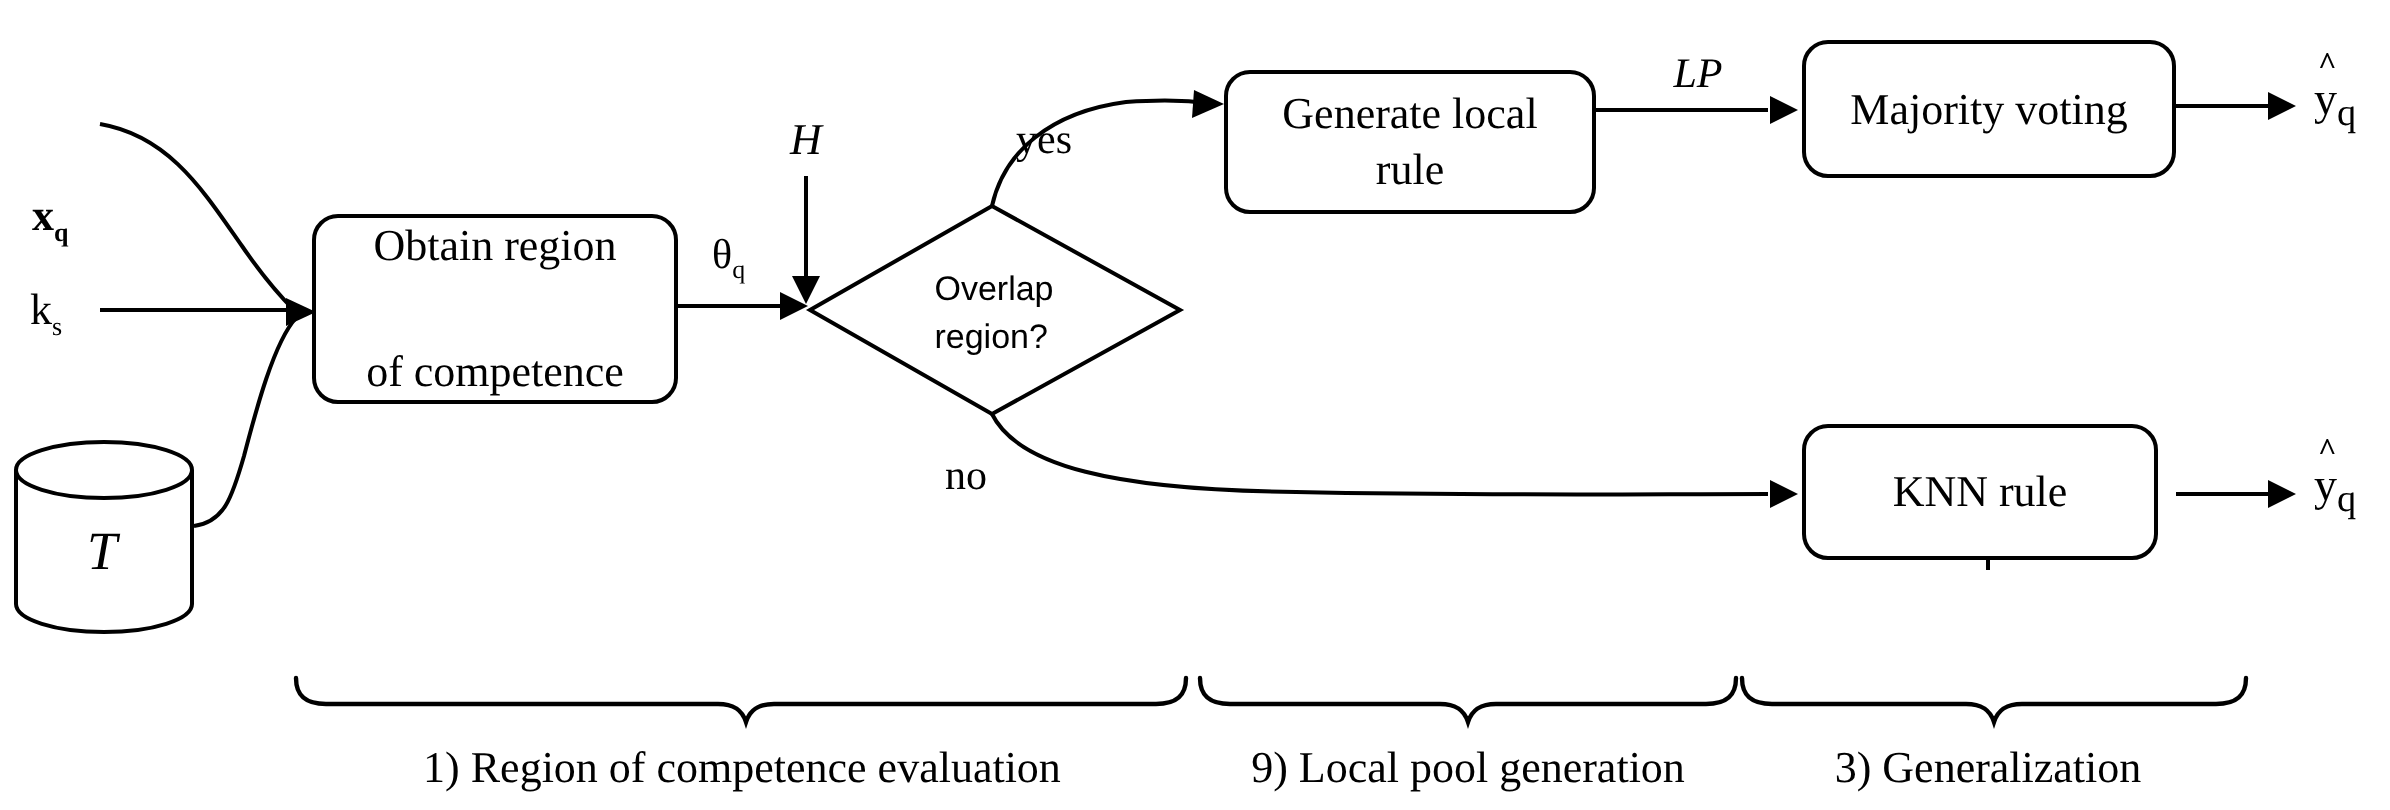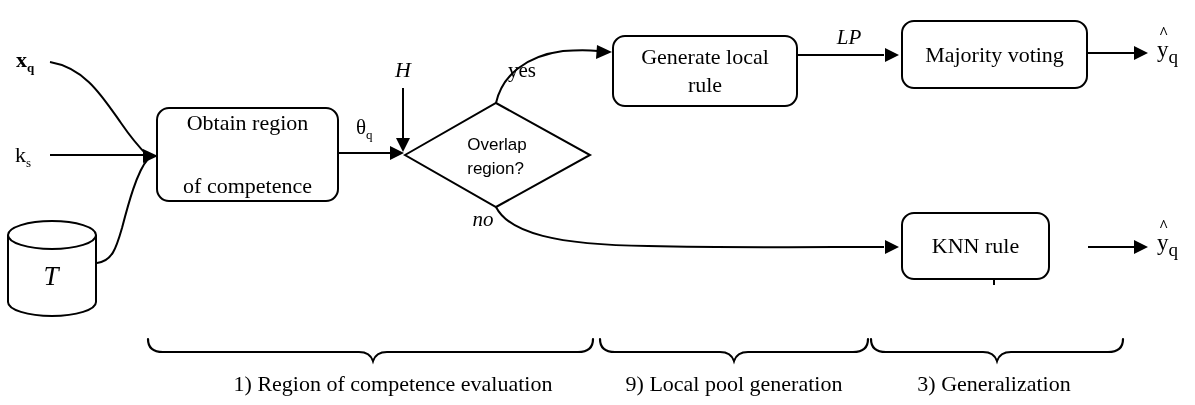--- a/index.html
+++ b/index.html
@@ -24,21 +24,21 @@
     border-radius:13px;
     background:#fff;
     display:flex;flex-direction:column;
     align-items:center;justify-content:center;
     font-size:22px;line-height:1.27;
     text-align:center;white-space:nowrap;
   }
   .lbl{position:absolute;font-size:21px;white-space:nowrap;}
   .ctr{transform:translate(-50%,-50%);}
   .lbl sub, .node sub{font-size:13px;line-height:0;}
-  .bold{font-weight:bold;}
+  .bold{font-weight:bold;margin-top:48px;}
   .ital{font-style:italic;}
 
   .diamond-text{
     position:absolute;left:497px;top:157px;
     transform:translate(-50%,-50%);
     font-family:"Liberation Sans", sans-serif;
     font-size:17px;line-height:1.4;
     white-space:nowrap;
   }
   .dataset-label{
@@ -115,44 +115,44 @@
 
   <div class="node" style="left:612px;top:19px;width:186px;height:72px;margin-top:16px;">
     <div>Generate local</div>
     <div>rule</div>
   </div>
 
   <div class="node" style="left:901px;top:20px;width:187px;height:69px;">
     <div>Majority voting</div>
   </div>
 
-  <div class="node" style="left:901px;top:212px;width:149px;height:68px;">
+  <div class="node" style="left:901px;top:212px;width:178px;height:68px;">
     <div>KNN rule</div>
   </div>
 
   <div class="diamond-text">
     <div>Overlap</div>
     <div>region?</div>
   </div>
 
   <div class="lbl" style="left:356px;top:115px;"><span>θ</span><sub>q</sub></div>
 
   <div class="lbl ctr ital" style="left:403px;top:70px;font-size:22px;">H</div>
 
   <div class="lbl ctr" style="left:498px;top:70px;margin-left:24px;">yes</div>
 
-  <div class="lbl ctr" style="left:483px;top:219px;font-style:italic;">no</div>
+  <div class="lbl ctr" style="left:483px;top:238px;">no</div>
 
   <div class="lbl ctr" style="left:849px;top:37px;font-style:italic;">LP</div>
 
   <div class="yhat" style="left:1157px;top:37px;">
     <span class="hat">^</span><span>y</span><sub>q</sub>
   </div>
 
   <div class="yhat" style="left:1157px;top:230px;">
     <span class="hat">^</span><span>y</span><sub>q</sub>
   </div>
 
-  <div class="stage-label" style="left:371px;margin-left:22px;">1) Region of competence evaluation</div>
+  <div class="stage-label" style="left:371px;">1) Region of competence evaluation</div>
   <div class="stage-label" style="left:734px;">9) Local pool generation</div>
   <div class="stage-label" style="left:994px;">3) Generalization</div>
 
 </div>
 
 </body></html>

